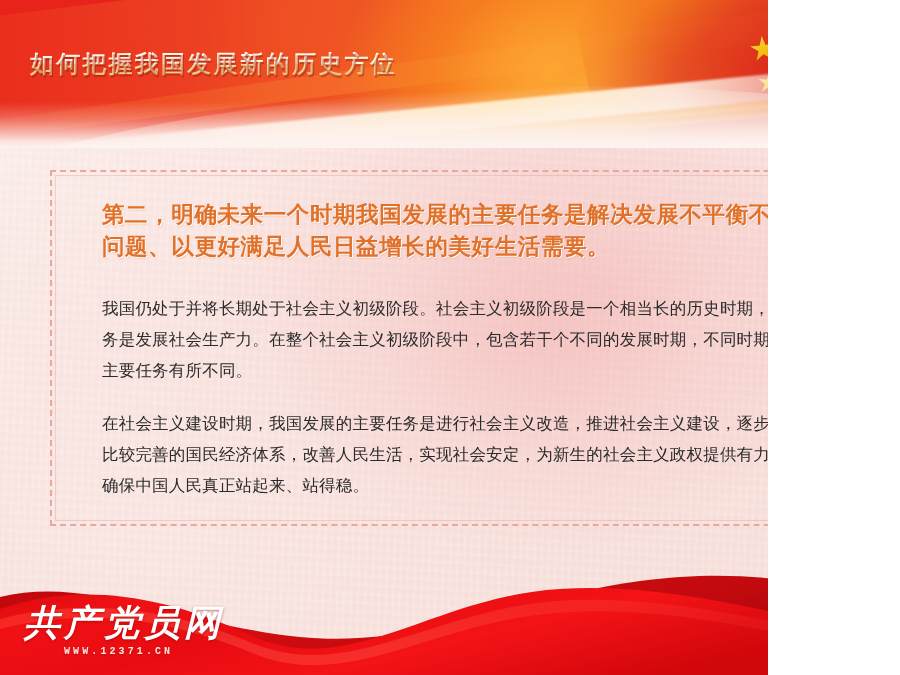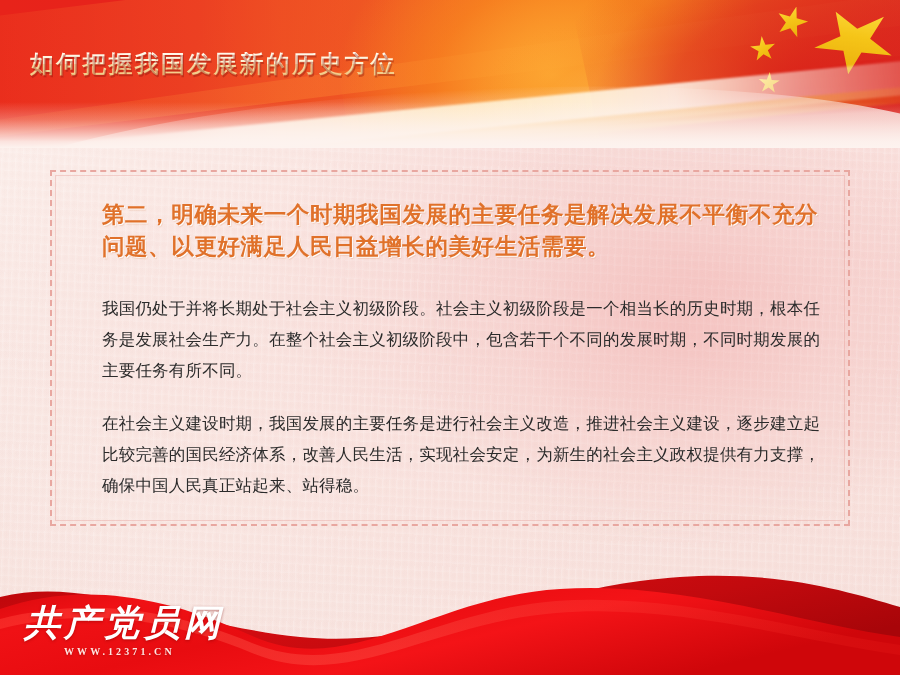--- a/index.html
+++ b/index.html
@@ -2,21 +2,21 @@
 <html><head>
 <meta charset="utf-8">
 <style>
   html, body {
     margin: 0;
     padding: 0;
     background: #ffffff;
   }
   #page {
     position: relative;
-    width: 900px;
+    width: 768px;
     height: 675px;
     overflow: hidden;
     font-family: "Liberation Sans", "DejaVu Sans", sans-serif;
     background: #fdf0ec;
   }
 
   
   .paper-bg {
     position: absolute;
     inset: 0;
@@ -217,21 +217,21 @@
     text-shadow: 0 1px 3px rgba(120,0,0,0.45);
     white-space: nowrap;
   }
   .logo-url {
     margin-top: 3px;
     margin-left: 40px;
     font-size: 10px;
     font-weight: 700;
     letter-spacing: 3.1px;
     color: #ffe6e2;
-    font-family: Liberation Serif, serif;
+    font-family: Liberation Mono, monospace;
     text-shadow: 0 1px 2px rgba(120,0,0,0.4);
   }
 </style>
 </head>
 <body>
 
 <div id="page">
 
   <div class="paper-bg"></div>
   <div class="paper-texture"></div>

